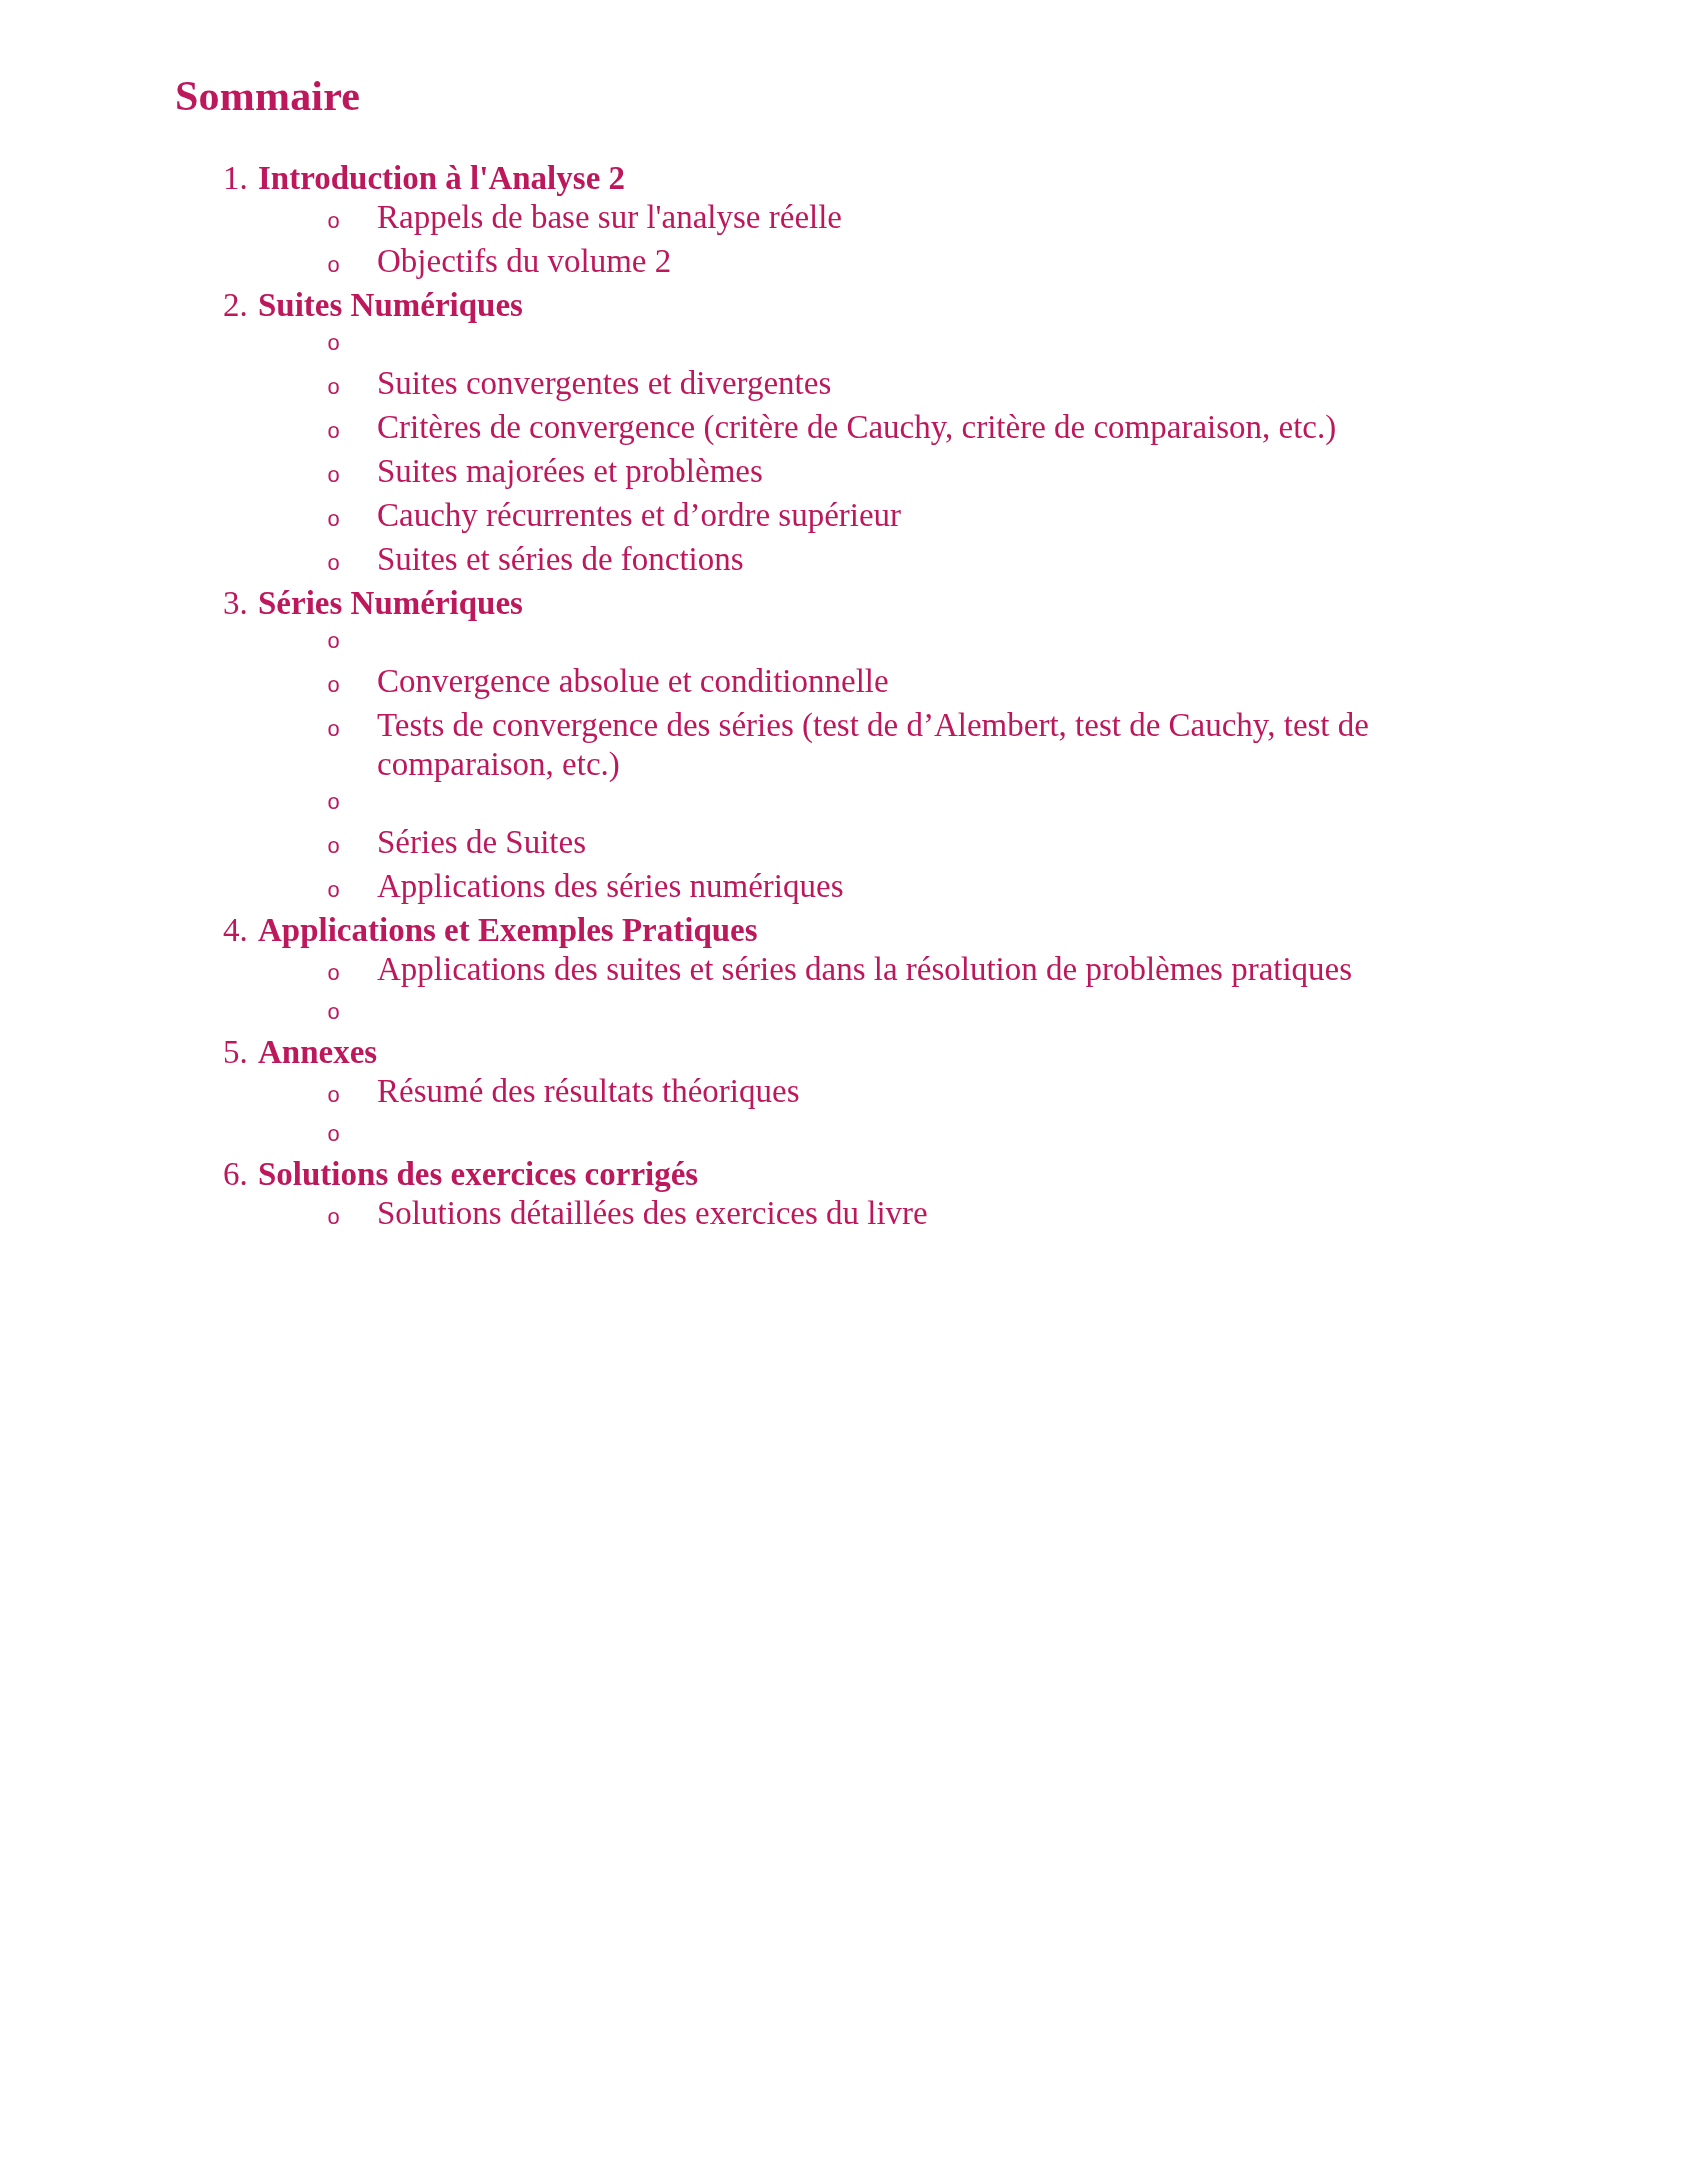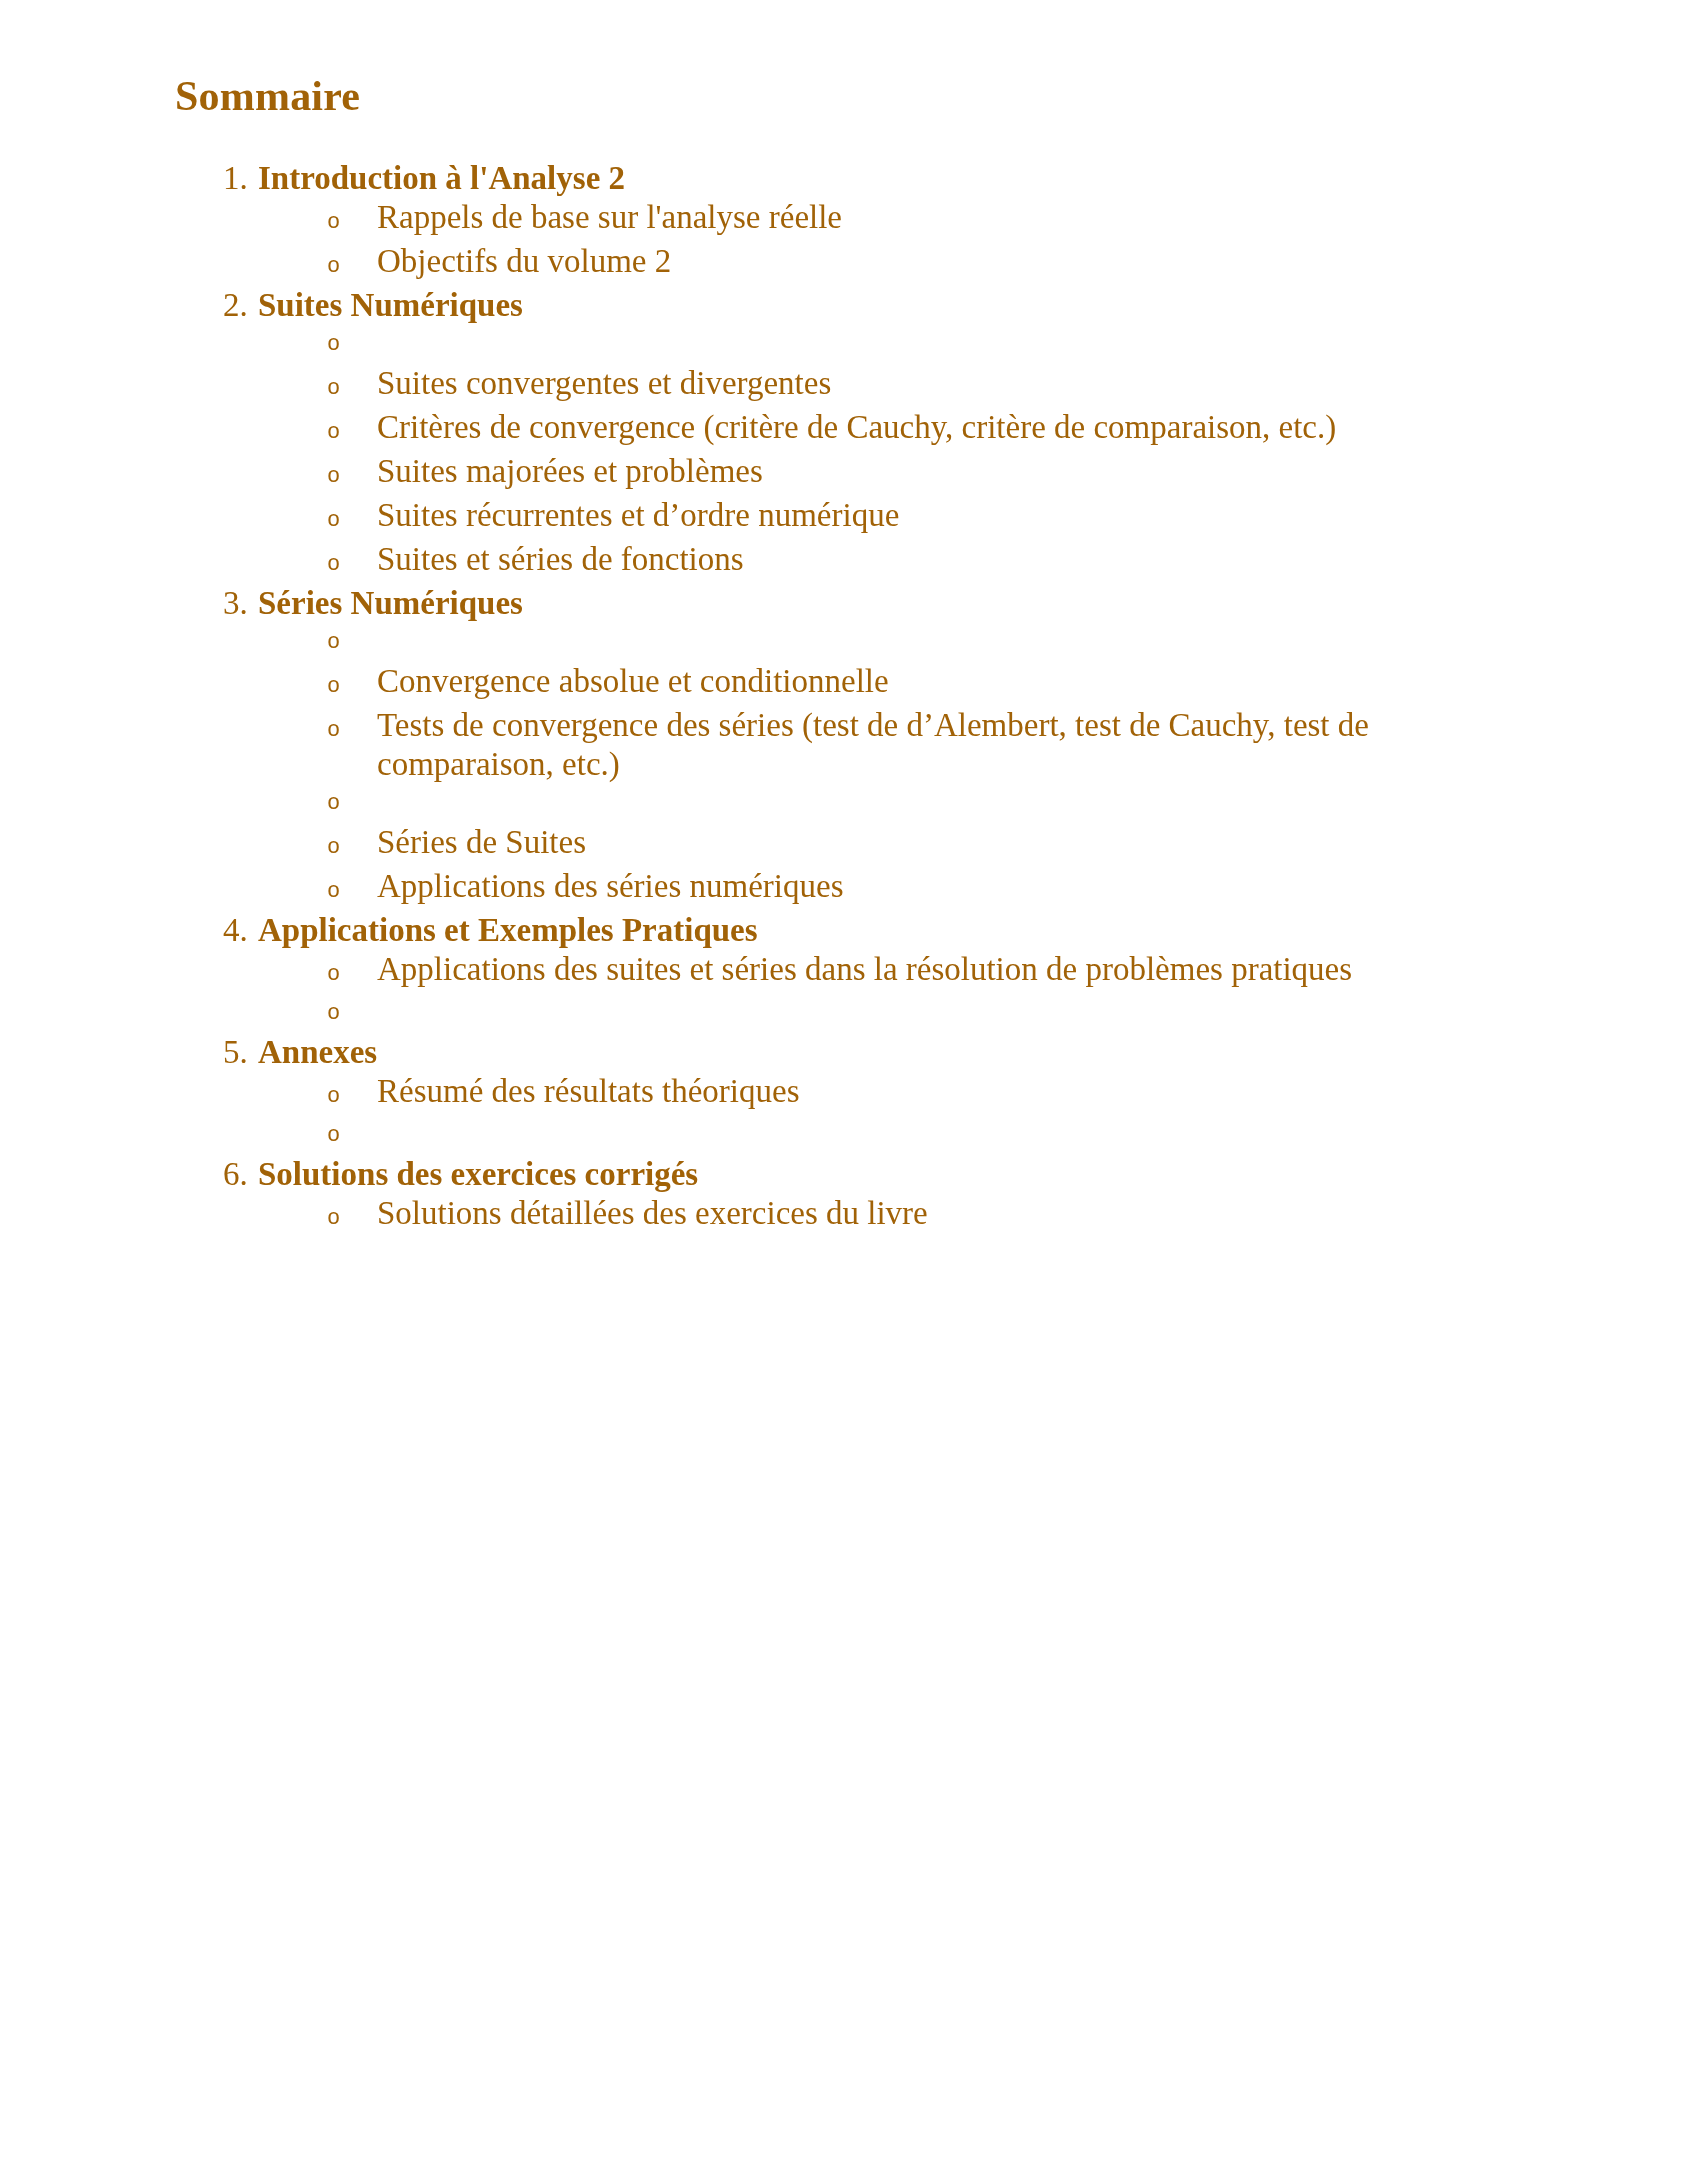--- a/index.html
+++ b/index.html
@@ -2,21 +2,21 @@
 <html><head>
 <meta charset="utf-8">
 <style>
   * { margin: 0; padding: 0; box-sizing: border-box; }
   html, body { background: #ffffff; }
   .page {
     position: relative;
     width: 1683px;
     height: 2170px;
     background: #ffffff;
-    color: #a16207;
+    color: #be185d;
     font-family: "Liberation Serif", "DejaVu Serif", serif;
     overflow: hidden;
   }
   .doc-title {
     margin: 75px 0 0 175px;
     font-size: 42px;
     line-height: 42px;
     font-weight: bold;
     letter-spacing: 0.2px;
   }
@@ -89,21 +89,21 @@
     <div class="sub-row">
       <span class="bullet">o</span>
       <span class="sub-text">Critères de convergence (critère de Cauchy, critère de comparaison, etc.)</span>
     </div>
     <div class="sub-row">
       <span class="bullet">o</span>
       <span class="sub-text">Suites majorées et problèmes</span>
     </div>
     <div class="sub-row">
       <span class="bullet">o</span>
-      <span class="sub-text">Suites récurrentes et d’ordre numérique</span>
+      <span class="sub-text">Cauchy récurrentes et d’ordre supérieur</span>
     </div>
     <div class="sub-row">
       <span class="bullet">o</span>
       <span class="sub-text">Suites et séries de fonctions</span>
     </div>
 
     <div class="sec-row">
       <span class="sec-num">3.</span>
       <span class="sec-title">Séries Numériques</span>
     </div>

